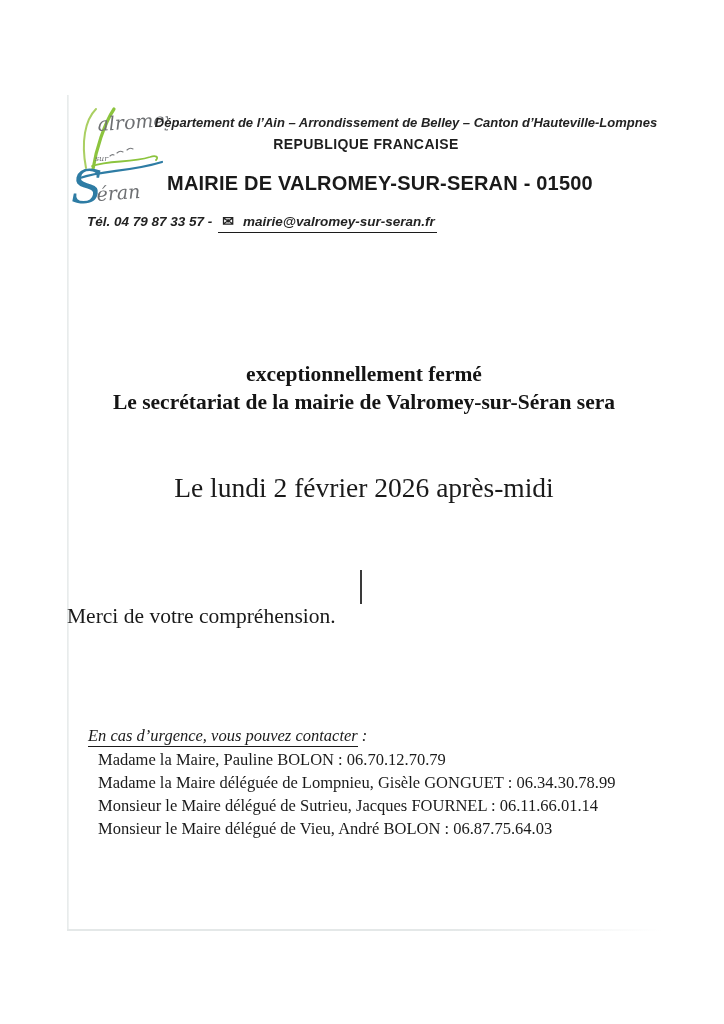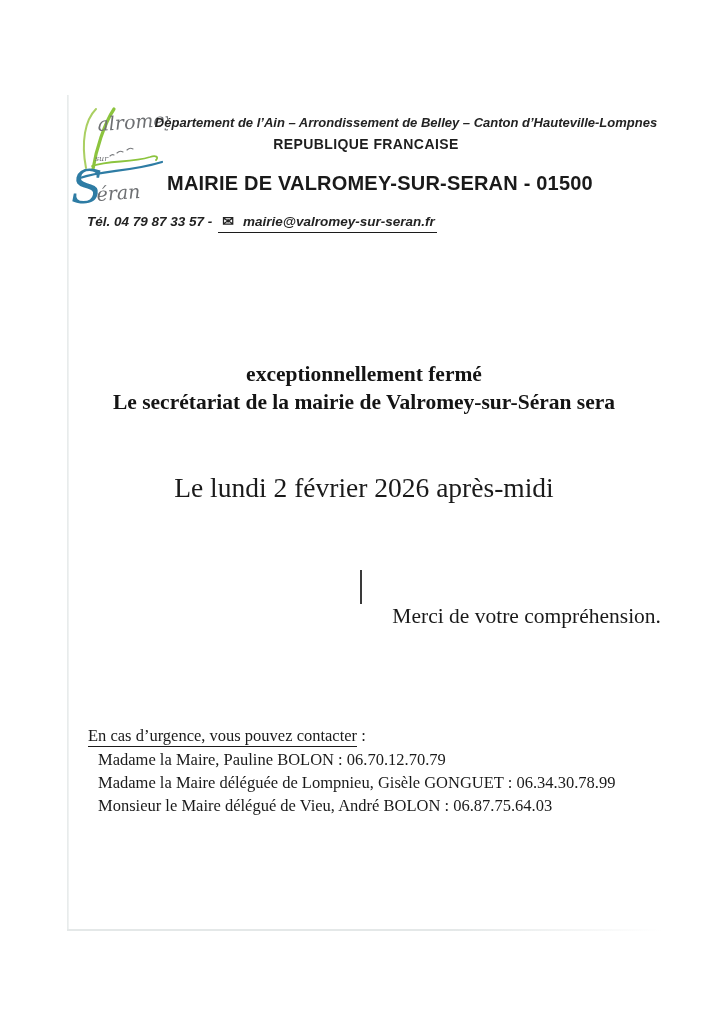--- a/index.html
+++ b/index.html
@@ -78,32 +78,32 @@
     font: 27.5px/1.25 "Liberation Serif", serif;
     color: #1a1a1a;
   }
   .caret {
     position: absolute; left: 360px; top: 570px;
     width: 2px; height: 34px;
     background: #3a3a3a;
   }
   .thanks {
     position: absolute; left: 67px; top: 603px; width: 594px;
-    text-align: right;
+    text-align: left;
     font: 21.5px/1.25 "Liberation Serif", serif;
     color: #1a1a1a;
   }
 
   
   .emergency {
     position: absolute; left: 88px; top: 724px; width: 580px;
     font: 16.5px/23px "Liberation Serif", serif;
     color: #1a1a1a;
   }
-  .emergency-heading { margin-bottom: 1px; }
+  .emergency-heading { margin-bottom: 1px; font-style: italic; }
   .emergency-heading .u {
     border-bottom: 1.2px solid #1c1c1c;
     padding-bottom: 1px;
   }
   .contact-list { margin-left: 10px; }
 </style>
 </head>
 <body>
 
 <div class="edge-left"></div>
@@ -141,15 +141,16 @@
 
 <div class="thanks">Merci de votre compréhension.</div>
 
 <div class="emergency">
   <div class="emergency-heading">
     <span class="u">En cas d’urgence, vous pouvez contacter</span><span> :</span>
   </div>
   <div class="contact-list">
     <div>Madame la Maire, Pauline BOLON : 06.70.12.70.79</div>
     <div>Madame la Maire déléguée de Lompnieu, Gisèle GONGUET : 06.34.30.78.99</div>
+    <div>Monsieur le Maire délégué de Sutrieu, Jacques FOURNEL : 06.11.66.01.14</div>
     <div>Monsieur le Maire délégué de Vieu, André BOLON : 06.87.75.64.03</div>
   </div>
 </div>
 
 </body></html>

